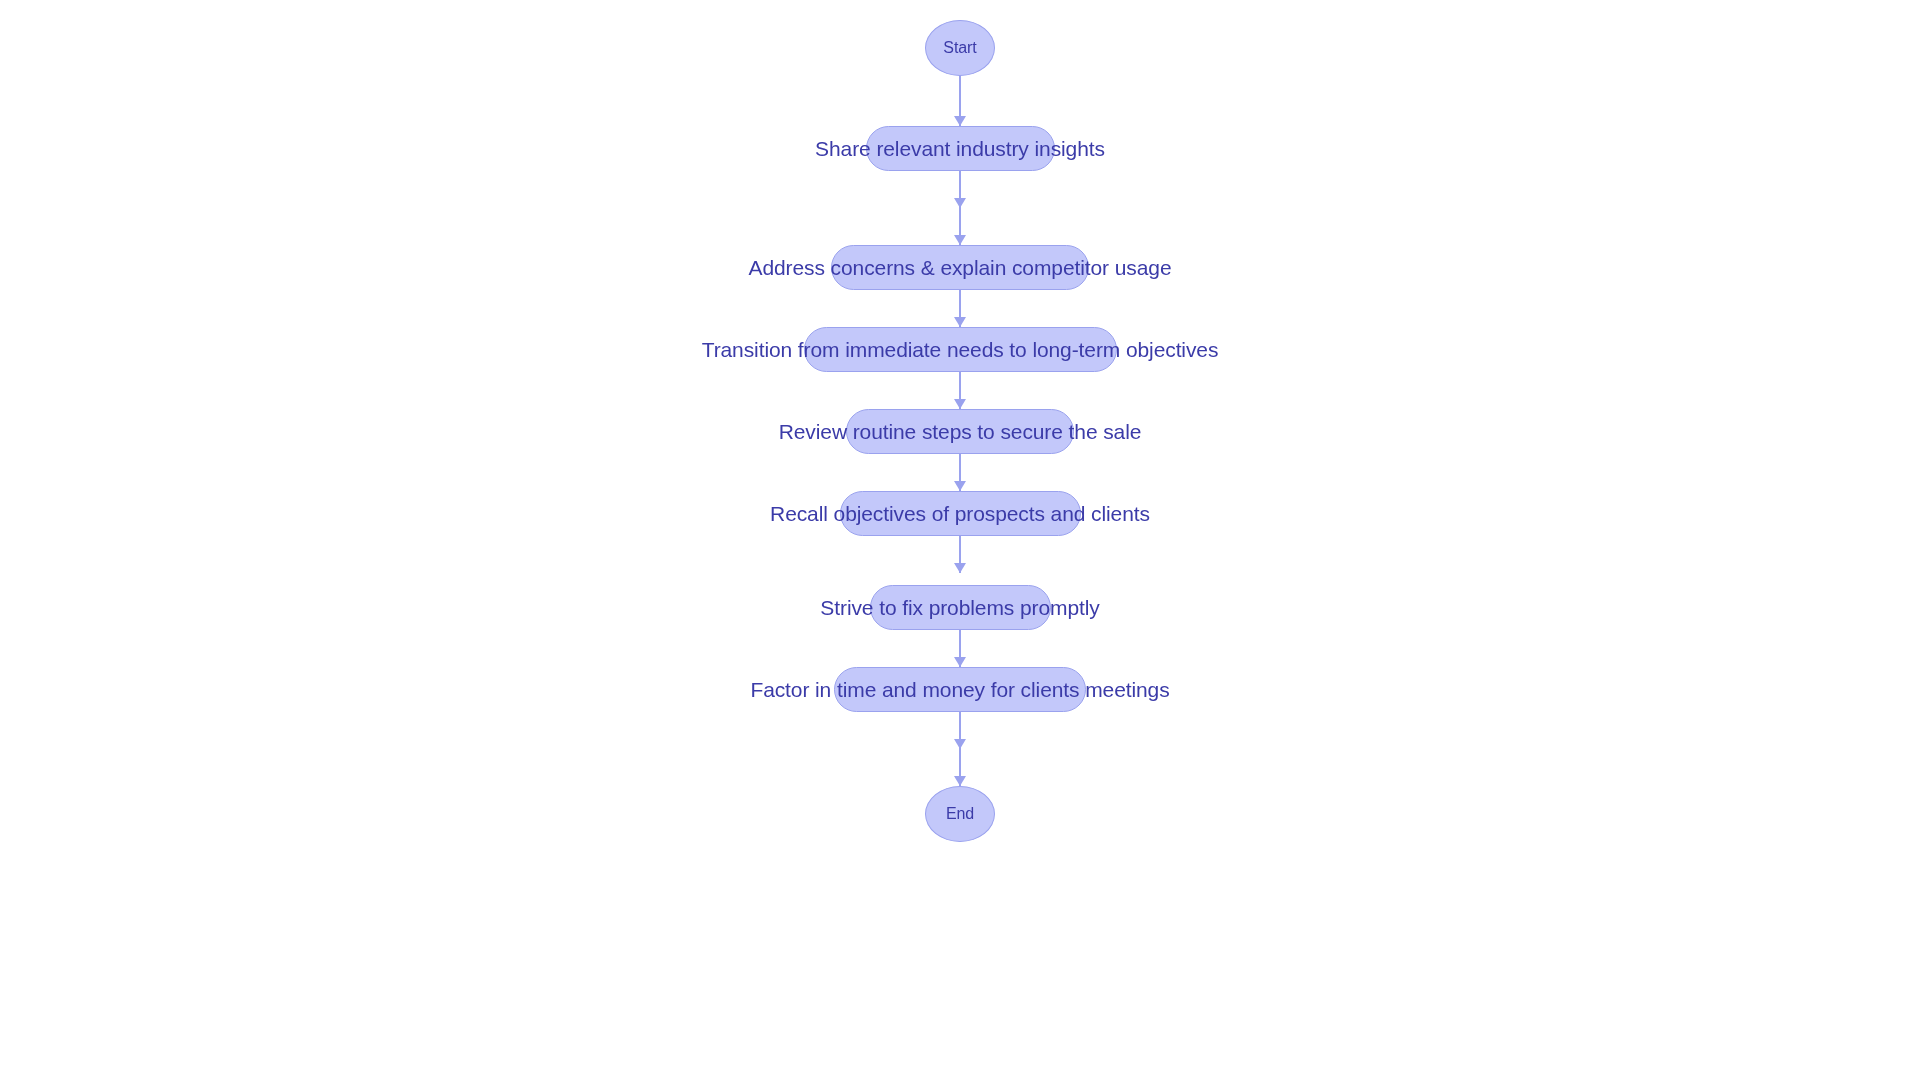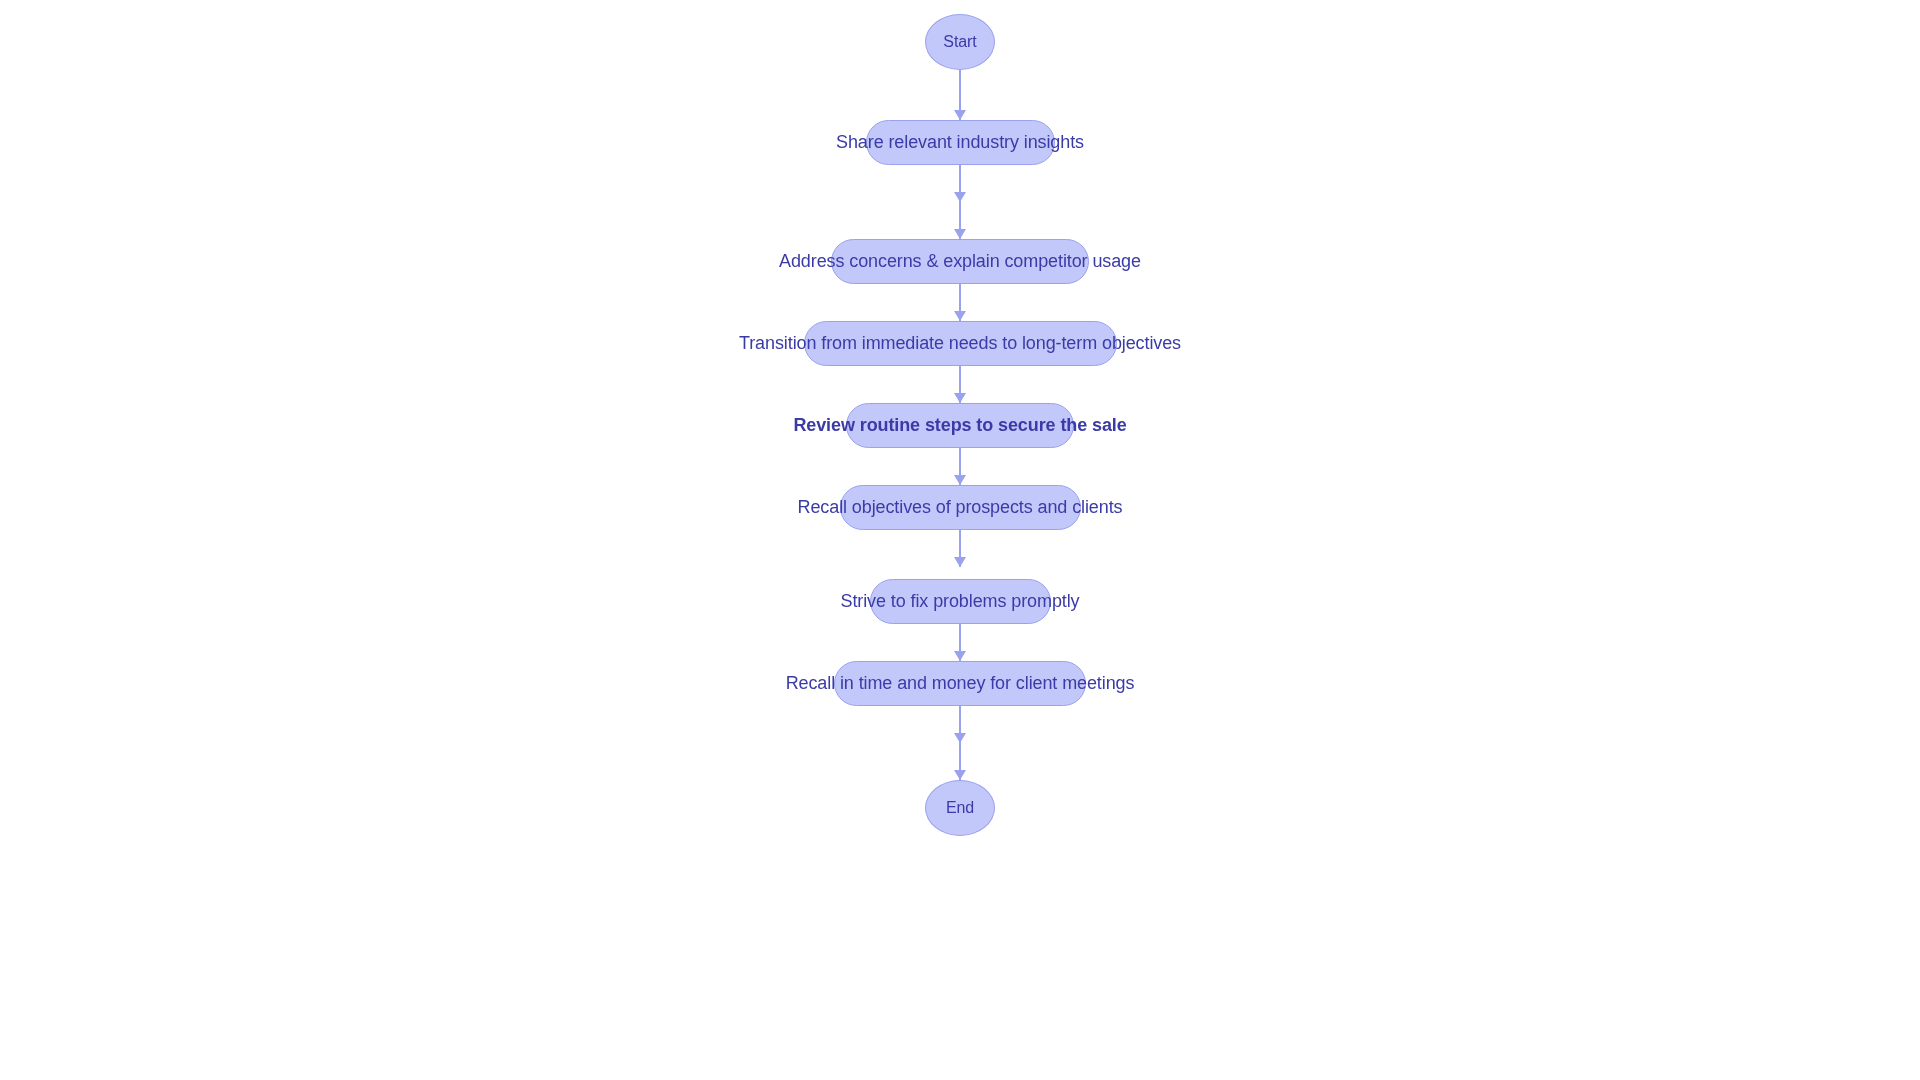--- a/index.html
+++ b/index.html
@@ -18,21 +18,21 @@
   #flowchart-canvas {
     position: relative;
     width: 1920px;
     height: 1080px;
     background: #ffffff;
   }
 
   .flow-column {
     position: absolute;
     left: 0;
-    top: 12px;
+    top: 18px;
     width: 1920px;
     display: flex;
     flex-direction: column;
     align-items: center;
   }
 
   
   .node {
     box-sizing: border-box;
     background: #c3c8fa;
@@ -49,21 +49,21 @@
   .node-terminal {
     width: 70px;
     height: 56px;
     border-radius: 50%;
     font-size: 16px;
   }
 
   .node-step {
     height: 45px;
     border-radius: 23px;
-    font-size: 18px;
+    font-size: 21px;
     padding: 0 26px;
   }
 
   
   .connector {
     position: relative;
     width: 14px;
     display: flex;
     justify-content: center;
   }
@@ -106,36 +106,36 @@
       <div class="node node-step" style="width: 258px;">Address concerns &amp; explain competitor usage</div>
       <div class="connector" style="height: 37px;">
         <div class="shaft"></div>
         <div class="head"></div>
       </div>
       <div class="node node-step" style="width: 313px;">Transition from immediate needs to long-term objectives</div>
       <div class="connector" style="height: 37px;">
         <div class="shaft"></div>
         <div class="head"></div>
       </div>
-      <div class="node node-step" style="width: 228px; font-weight: bold;">Review routine steps to secure the sale</div>
+      <div class="node node-step" style="width: 228px;">Review routine steps to secure the sale</div>
       <div class="connector" style="height: 37px;">
         <div class="shaft"></div>
         <div class="head"></div>
       </div>
       <div class="node node-step" style="width: 241px;">Recall objectives of prospects and clients</div>
       <div class="connector" style="height: 37px;">
         <div class="shaft"></div>
         <div class="head"></div>
       </div>
       <div class="node node-step" style="width: 181px; margin-top: 12px;">Strive to fix problems promptly</div>
       <div class="connector" style="height: 37px;">
         <div class="shaft"></div>
         <div class="head"></div>
       </div>
-      <div class="node node-step" style="width: 252px;">Recall in time and money for client meetings</div>
+      <div class="node node-step" style="width: 252px;">Factor in time and money for clients meetings</div>
       <div class="connector" style="height: 37px;">
         <div class="shaft"></div>
         <div class="head"></div>
       </div>
       <div class="connector" style="height: 37px;">
         <div class="shaft"></div>
         <div class="head"></div>
       </div>
       <div class="node node-terminal">End</div>
     </div>

